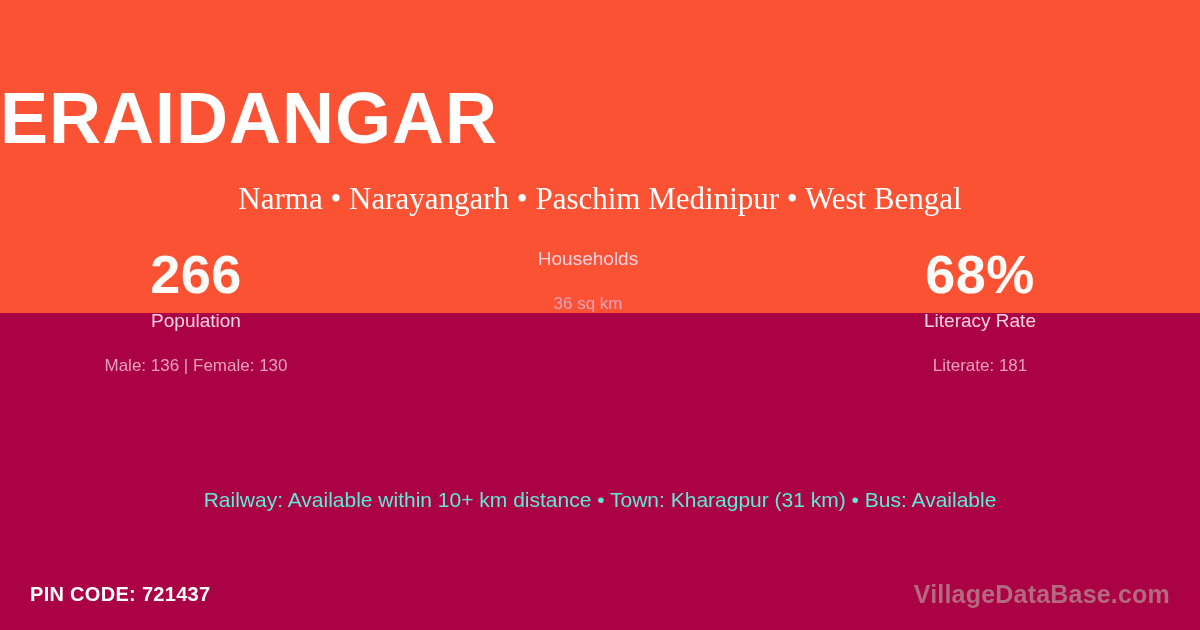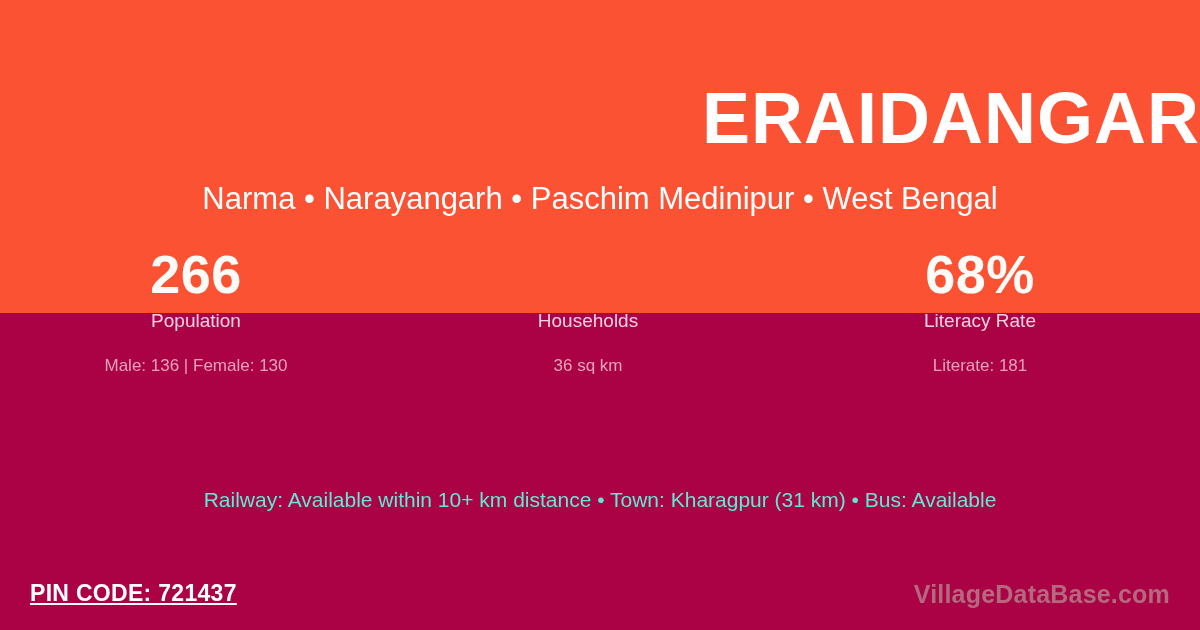--- a/index.html
+++ b/index.html
@@ -31,51 +31,51 @@
     height: 313px;
     background: #fb5234;
   }
 
   
   .village-title {
     position: absolute;
     left: 0;
     top: 82px;
     width: 1200px;
-    text-align: right;
+    text-align: left;
     font-size: 72px;
     font-weight: bold;
     letter-spacing: 1px;
     color: #ffffff;
     line-height: 1;
     white-space: nowrap;
   }
 
   
   .village-location {
     position: absolute;
     left: 0;
     top: 180px;
     width: 1200px;
     text-align: center;
     font-size: 31px;
     font-weight: normal;
     color: #ffffff;
     line-height: 1.25;
     white-space: nowrap;
+    font-family: Liberation Serif, serif;
   }
 
   
   .stats-row {
     position: absolute;
     left: 0;
     top: 243px;
     width: 1176px;
     display: flex;
-    align-items: flex-end;
   }
   .stat-col {
     flex: 1 1 0;
     text-align: center;
   }
   .stat-value {
     font-size: 54px;
     font-weight: bold;
     color: #fdfbf8;
     line-height: 1.15;
@@ -116,27 +116,26 @@
     bottom: 0;
     width: 1200px;
     height: 72px;
     display: flex;
     align-items: center;
     justify-content: space-between;
     box-sizing: border-box;
     padding: 0 30px;
   }
   .pin-code {
-    font-size: 23px;
+    font-size: 20px;
     font-weight: bold;
     color: #ffffff;
     letter-spacing: 0.3px;
     line-height: 1.2;
     white-space: nowrap;
-    text-decoration: underline;
   }
   .brand {
     font-size: 25px;
     font-weight: bold;
     color: #b4697f;
     letter-spacing: 0.2px;
     line-height: 1.2;
     white-space: nowrap;
     margin-left: 36px;
   }

